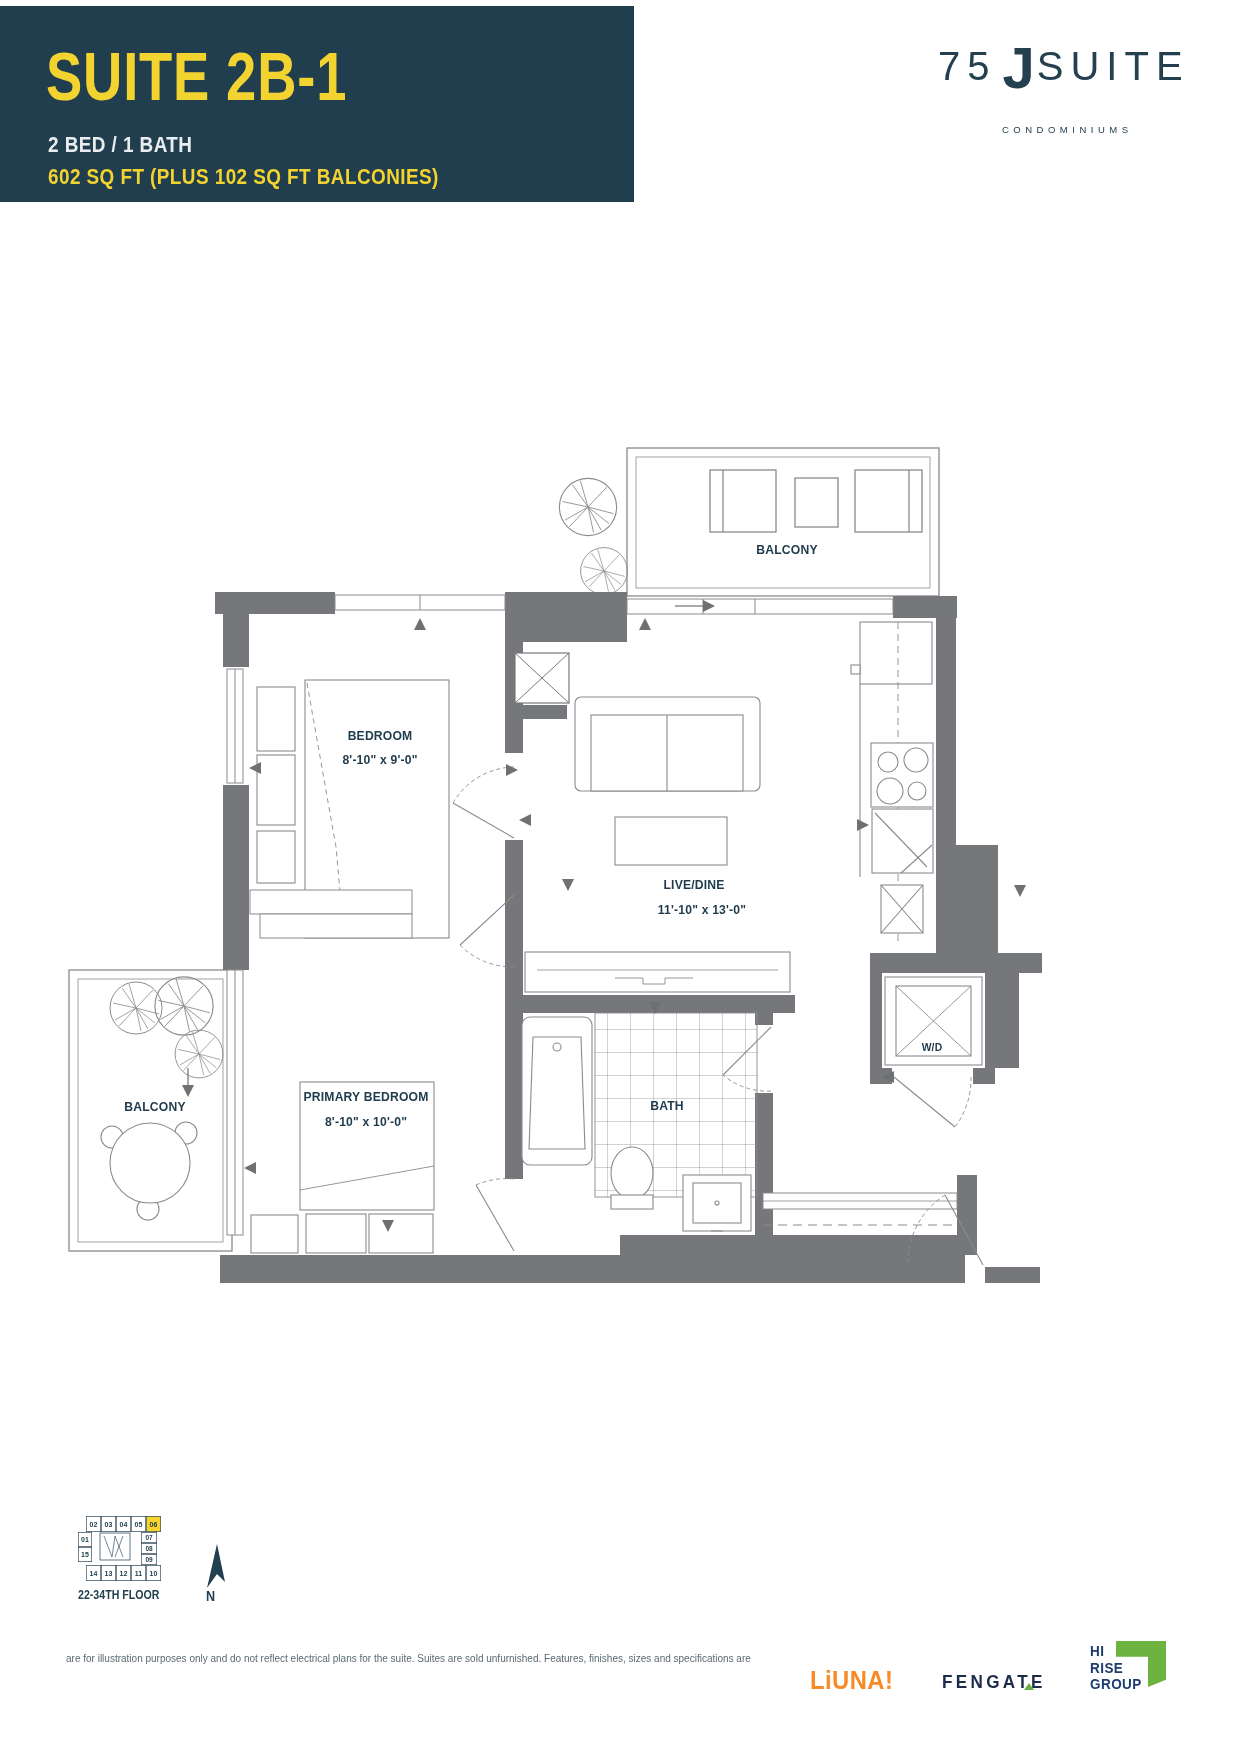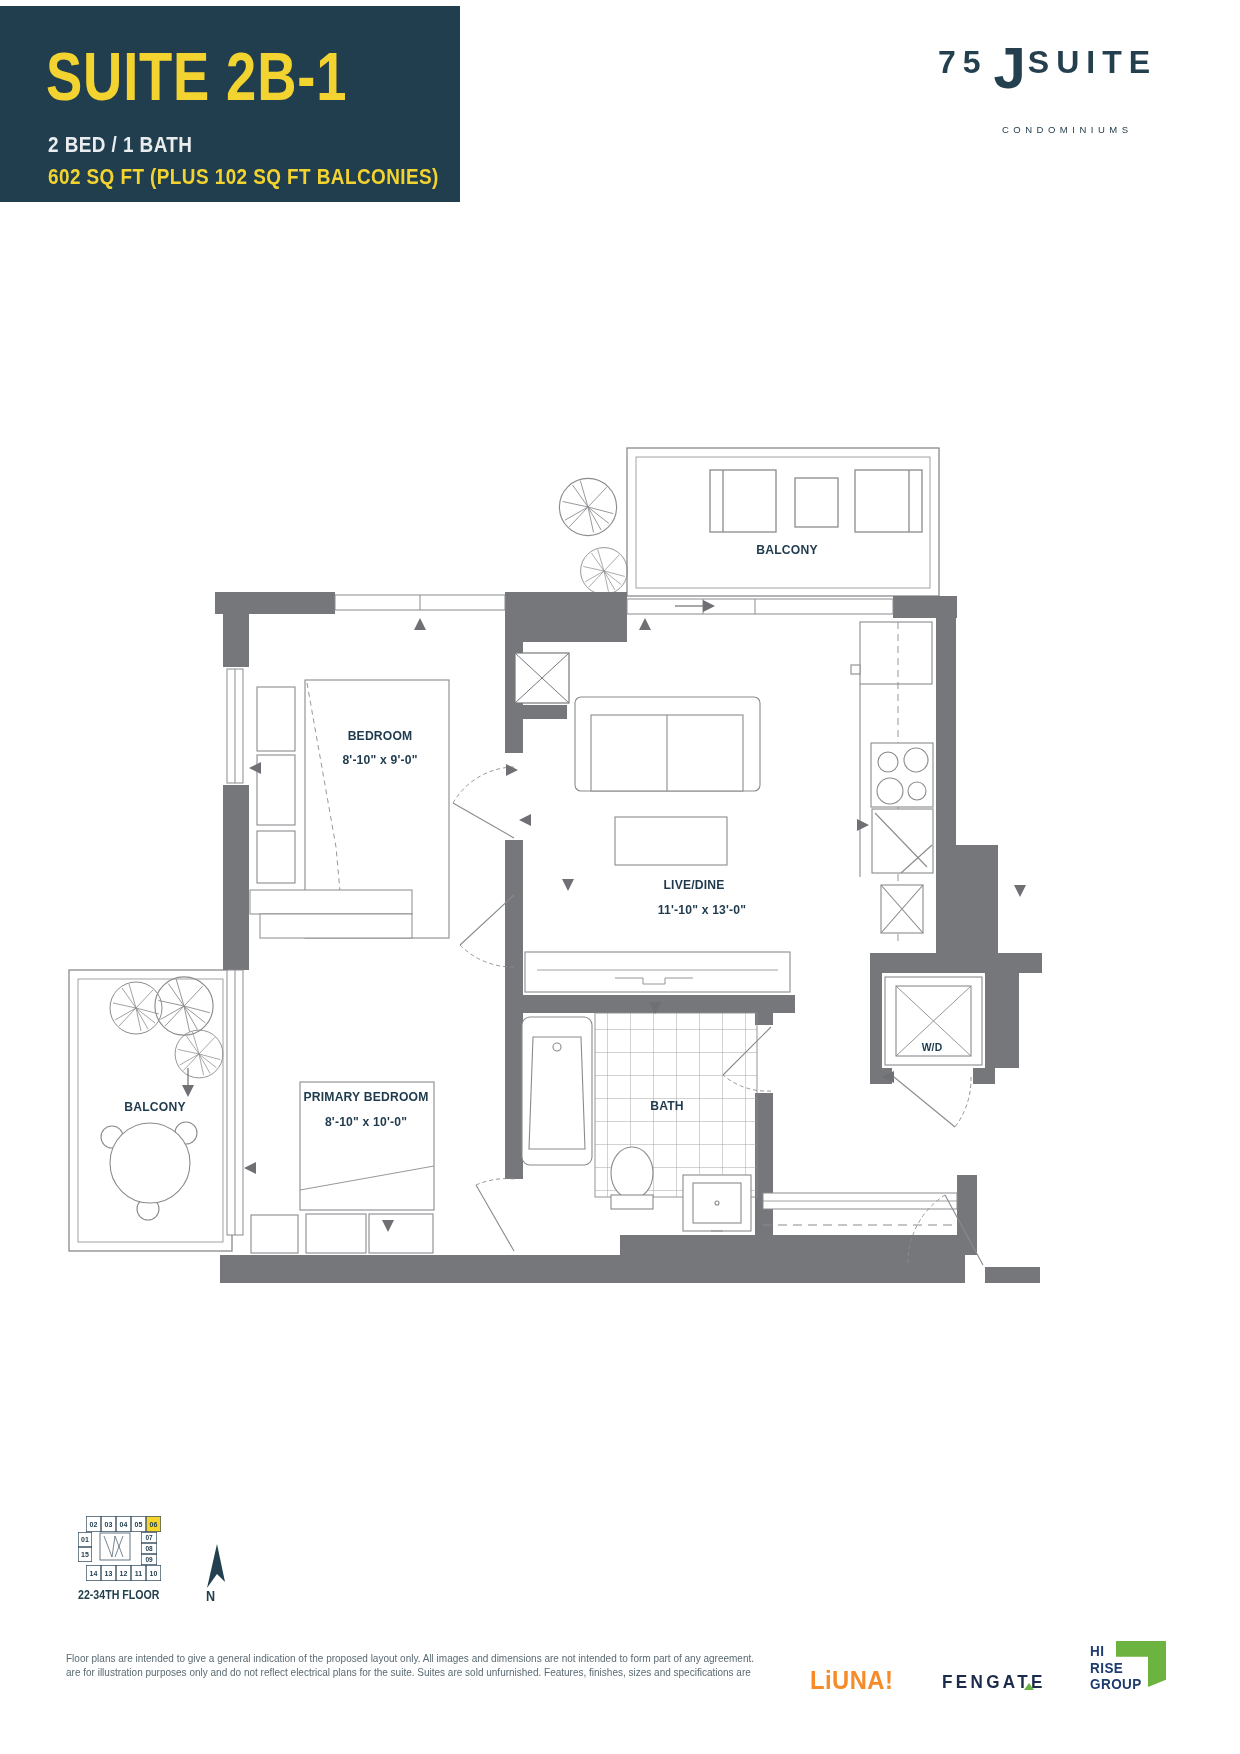--- a/index.html
+++ b/index.html
@@ -1,29 +1,29 @@
 <!DOCTYPE html>
 <html><head>
 <meta charset="utf-8">
 <style>
   html,body{margin:0;padding:0;}
   body{width:1240px;height:1754px;position:relative;background:#ffffff;
        font-family:"Liberation Sans", sans-serif;overflow:hidden;}
   
-  .hdr{position:absolute;left:0;top:6px;width:460px;height:196px;background:#213e4e;text-align:center;}
+  .hdr{position:absolute;left:0;top:6px;width:634px;height:196px;background:#213e4e;text-align:center;}
   .hdr-title{position:absolute;left:46px;top:36px;font-size:68px;font-weight:800;
       color:#f3d32f;letter-spacing:1px;line-height:1;transform:scaleX(0.80);transform-origin:0 0;white-space:nowrap;}
   .hdr-sub{position:absolute;left:48px;top:126px;font-size:22px;font-weight:700;color:#e9edef;
       transform:scaleX(0.86);transform-origin:0 0;white-space:nowrap;letter-spacing:0.5px;}
   .hdr-area{position:absolute;left:48px;top:158px;font-size:22px;font-weight:700;color:#f3d32f;
       transform:scaleX(0.86);transform-origin:0 0;white-space:nowrap;letter-spacing:0.5px;}
   
   .brand{position:absolute;left:938px;top:46px;width:240px;color:#24404f;}
   .brand-row{display:flex;align-items:flex-start;}
-  .brand-num,.brand-rest{font-size:32px;font-weight:700;letter-spacing:7px;line-height:1;}
+  .brand-num,.brand-rest{font-size:40px;font-weight:400;letter-spacing:7px;line-height:1;}
   .brand-j{font-size:58px;font-weight:700;line-height:0.7;margin:0 2px 0 6px;transform:translateY(2px);}
   .brand-tag{position:absolute;left:64px;top:78px;font-size:9.5px;font-weight:400;letter-spacing:4.5px;}
   
   .plan{position:absolute;left:55px;top:385px;width:1005px;height:915px;}
   
   .rlbl{position:absolute;color:#1e3a4c;font-weight:700;font-size:13.5px;white-space:nowrap;
         transform:translateX(-50%) scaleX(0.9);letter-spacing:0.2px;}
   .rlbl.small{font-size:11.5px;}
   
   .keyplan{position:absolute;left:78px;top:1516px;}
@@ -309,21 +309,20 @@
   </div>
 </div>
 <div class="kp-caption">22-34TH FLOOR</div>
 
 <svg class="north" width="28" height="48" viewBox="0 0 28 48">
   <path d="M14 2 L22 40 L14 32 L4 46 Z" fill="#22404f"></path>
 </svg>
 <div class="north-n">N</div>
 
 <div class="disc">
-  <div>Floor plans are intended to give a general indication of the proposed layout only. All images and dimensions are not intended to form part of any agreement.</div>
   <div>are for illustration purposes only and do not reflect electrical plans for the suite. Suites are sold unfurnished. Features, finishes, sizes and specifications are</div>
 </div>
 
 <div class="liuna">LiUNA!</div>
 <div class="fengate">FENGATE</div>
 <div class="fengate-tri"></div>
 <div class="hirise-green"></div>
 <div class="hirise">
   <div>HI</div>
   <div>RISE</div>

